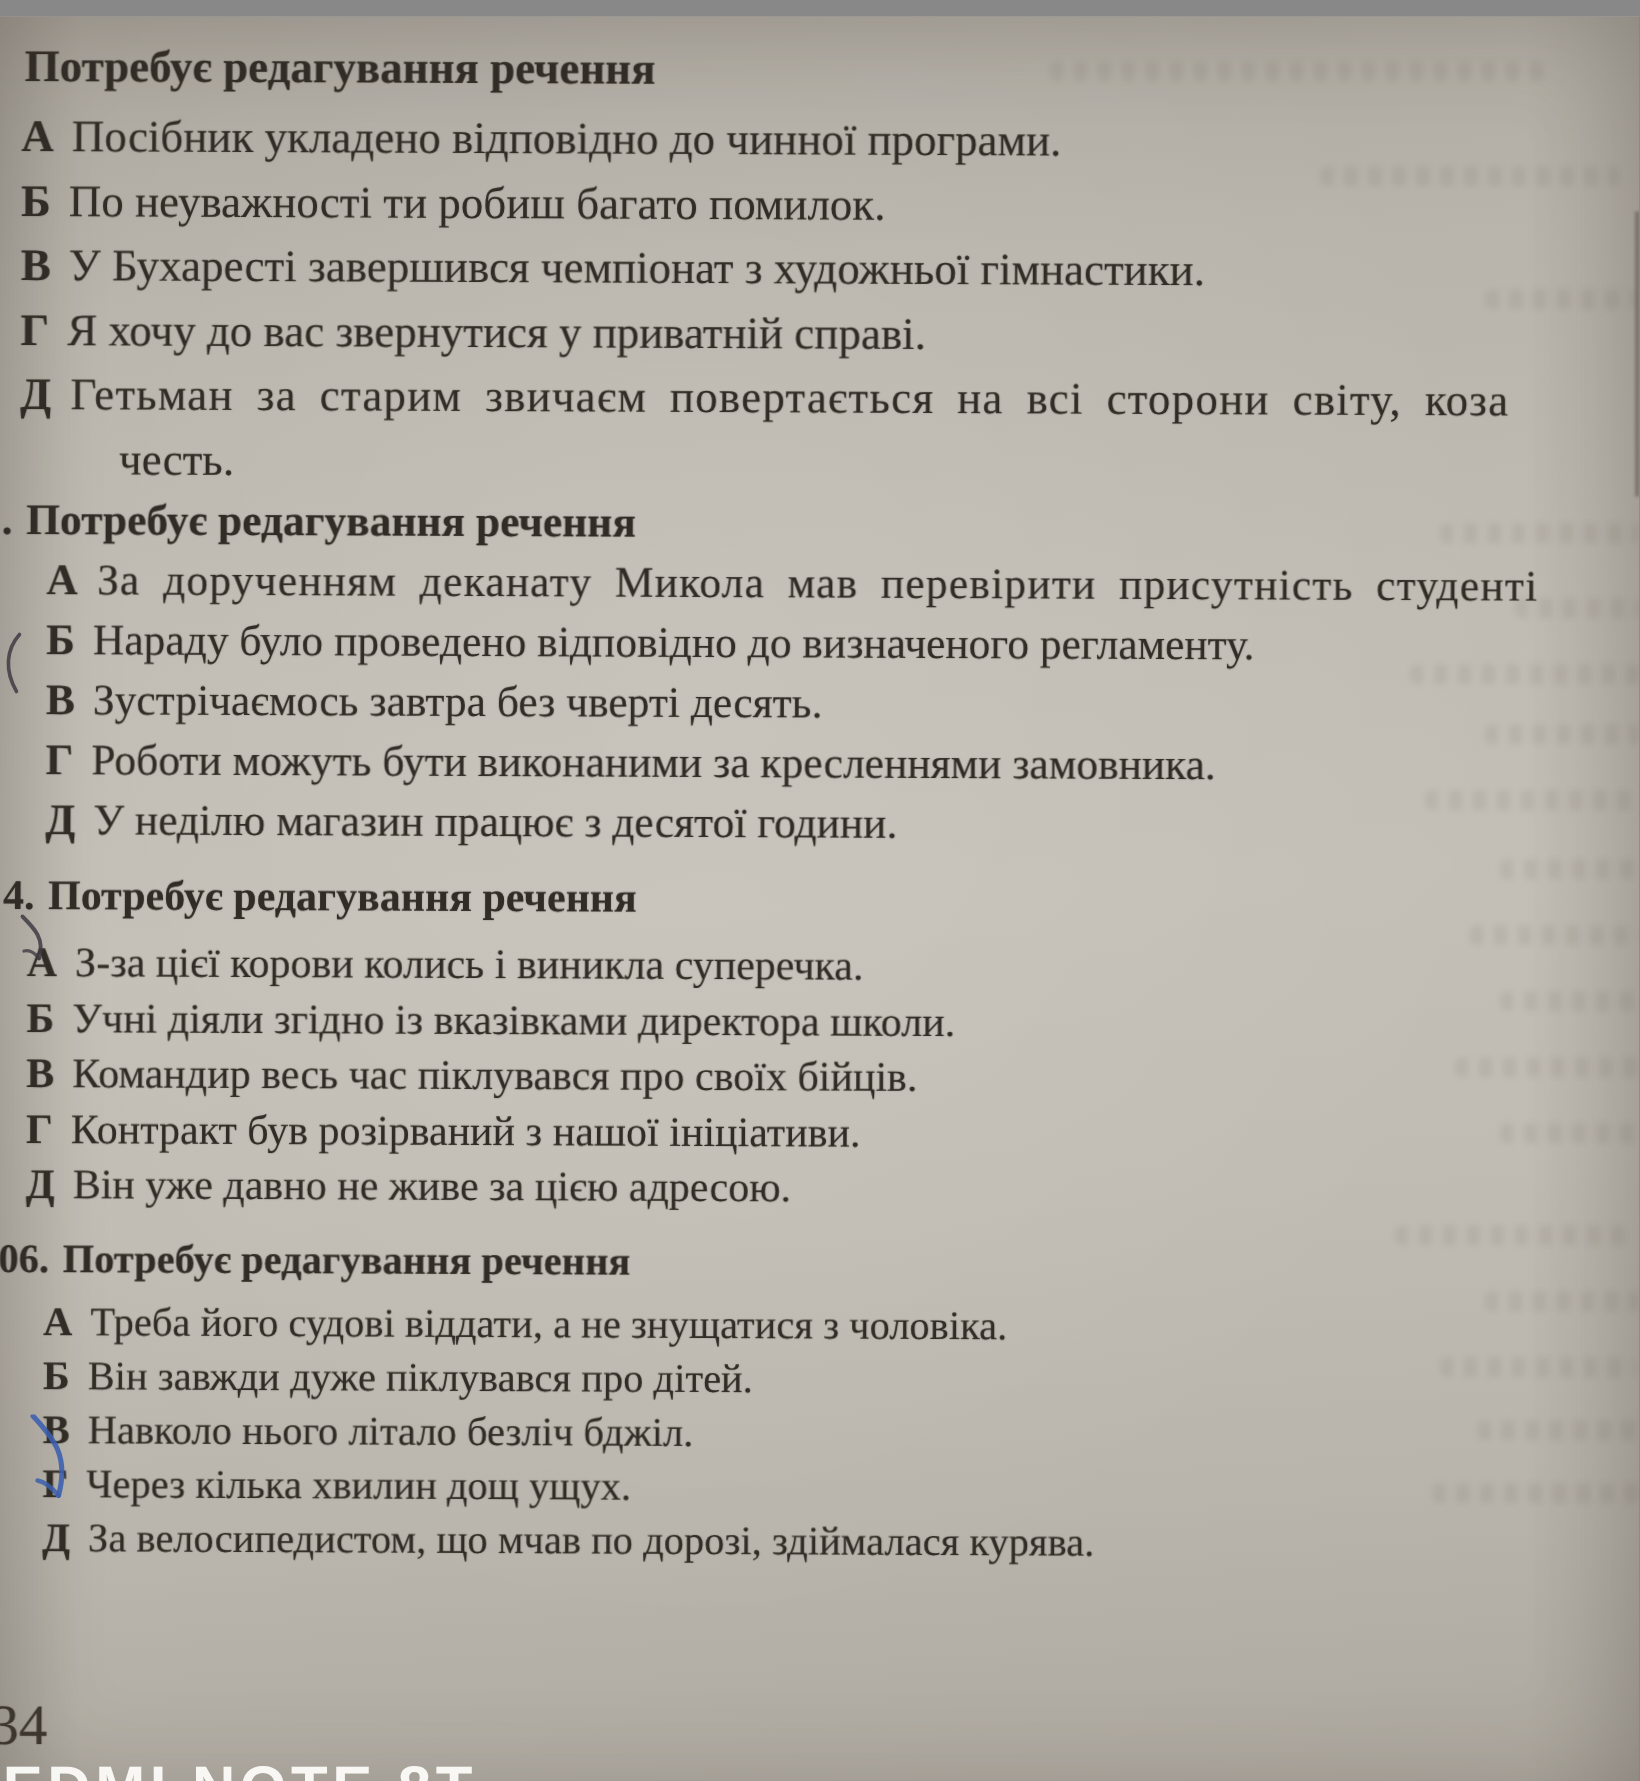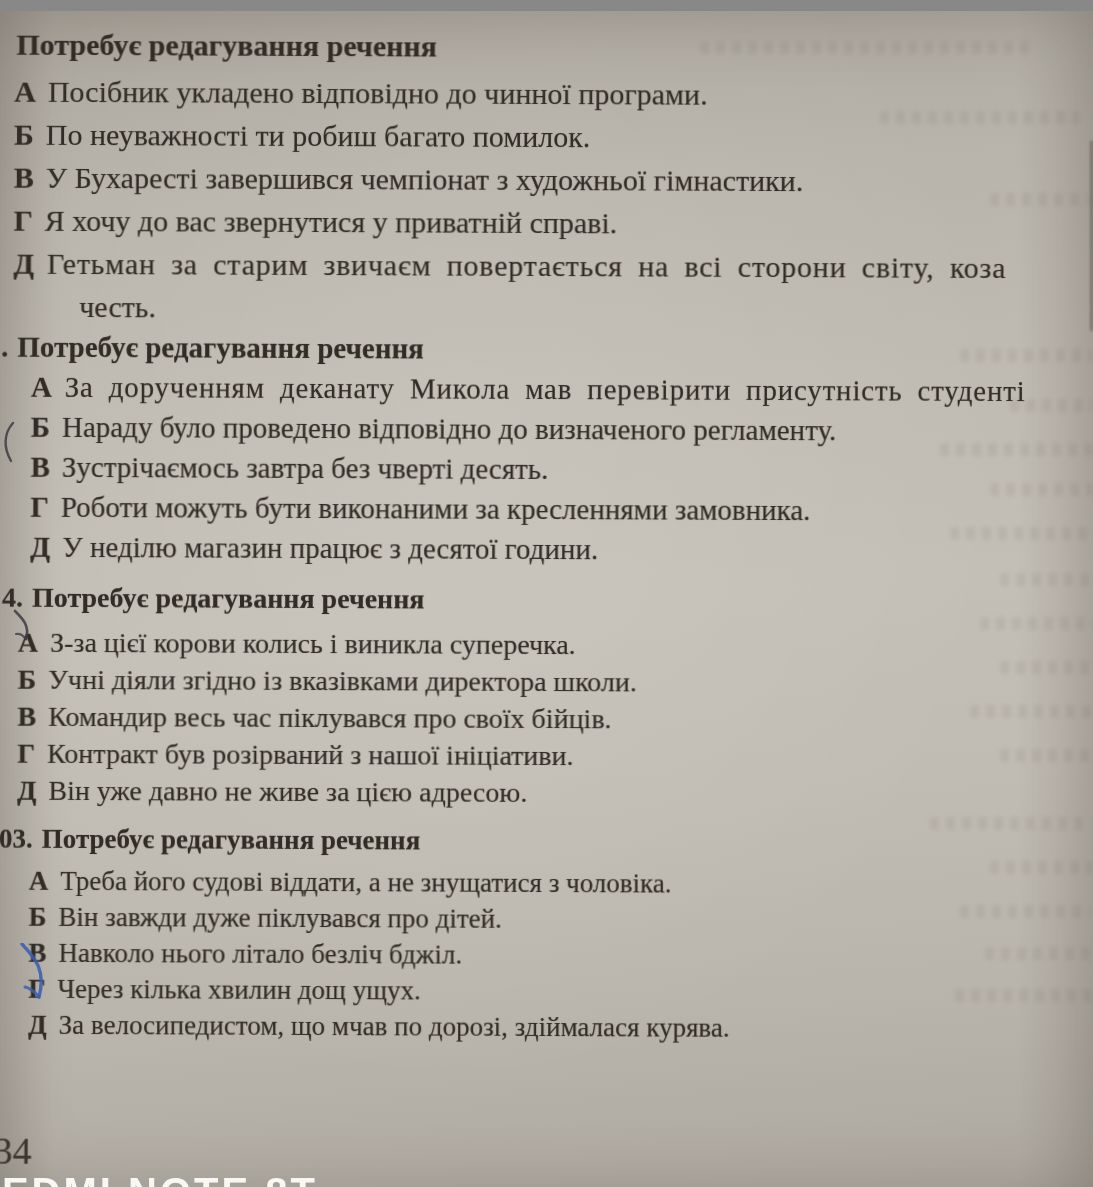--- a/index.html
+++ b/index.html
@@ -159,21 +159,21 @@
       <div class="line opt">
         <span class="letter">Г</span><span class="optext">Контракт був розірваний з нашої ініціативи.</span>
       </div>
       <div class="line opt">
         <span class="letter">Д</span><span class="optext">Він уже давно не живе за цією адресою.</span>
       </div>
     </section>
 
     <section class="question q3">
       <div class="line head">
-        <span class="qnum">03.</span><span class="qtitle">Потребує редагування речення</span>
+        <span class="qnum">06.</span><span class="qtitle">Потребує редагування речення</span>
       </div>
       <div class="line opt">
         <span class="letter">А</span><span class="optext">Треба його судові віддати, а не знущатися з чоловіка.</span>
       </div>
       <div class="line opt">
         <span class="letter">Б</span><span class="optext">Він завжди дуже піклувався про дітей.</span>
       </div>
       <div class="line opt">
         <span class="letter">В</span><span class="optext">Навколо нього літало безліч бджіл.</span>
       </div>

